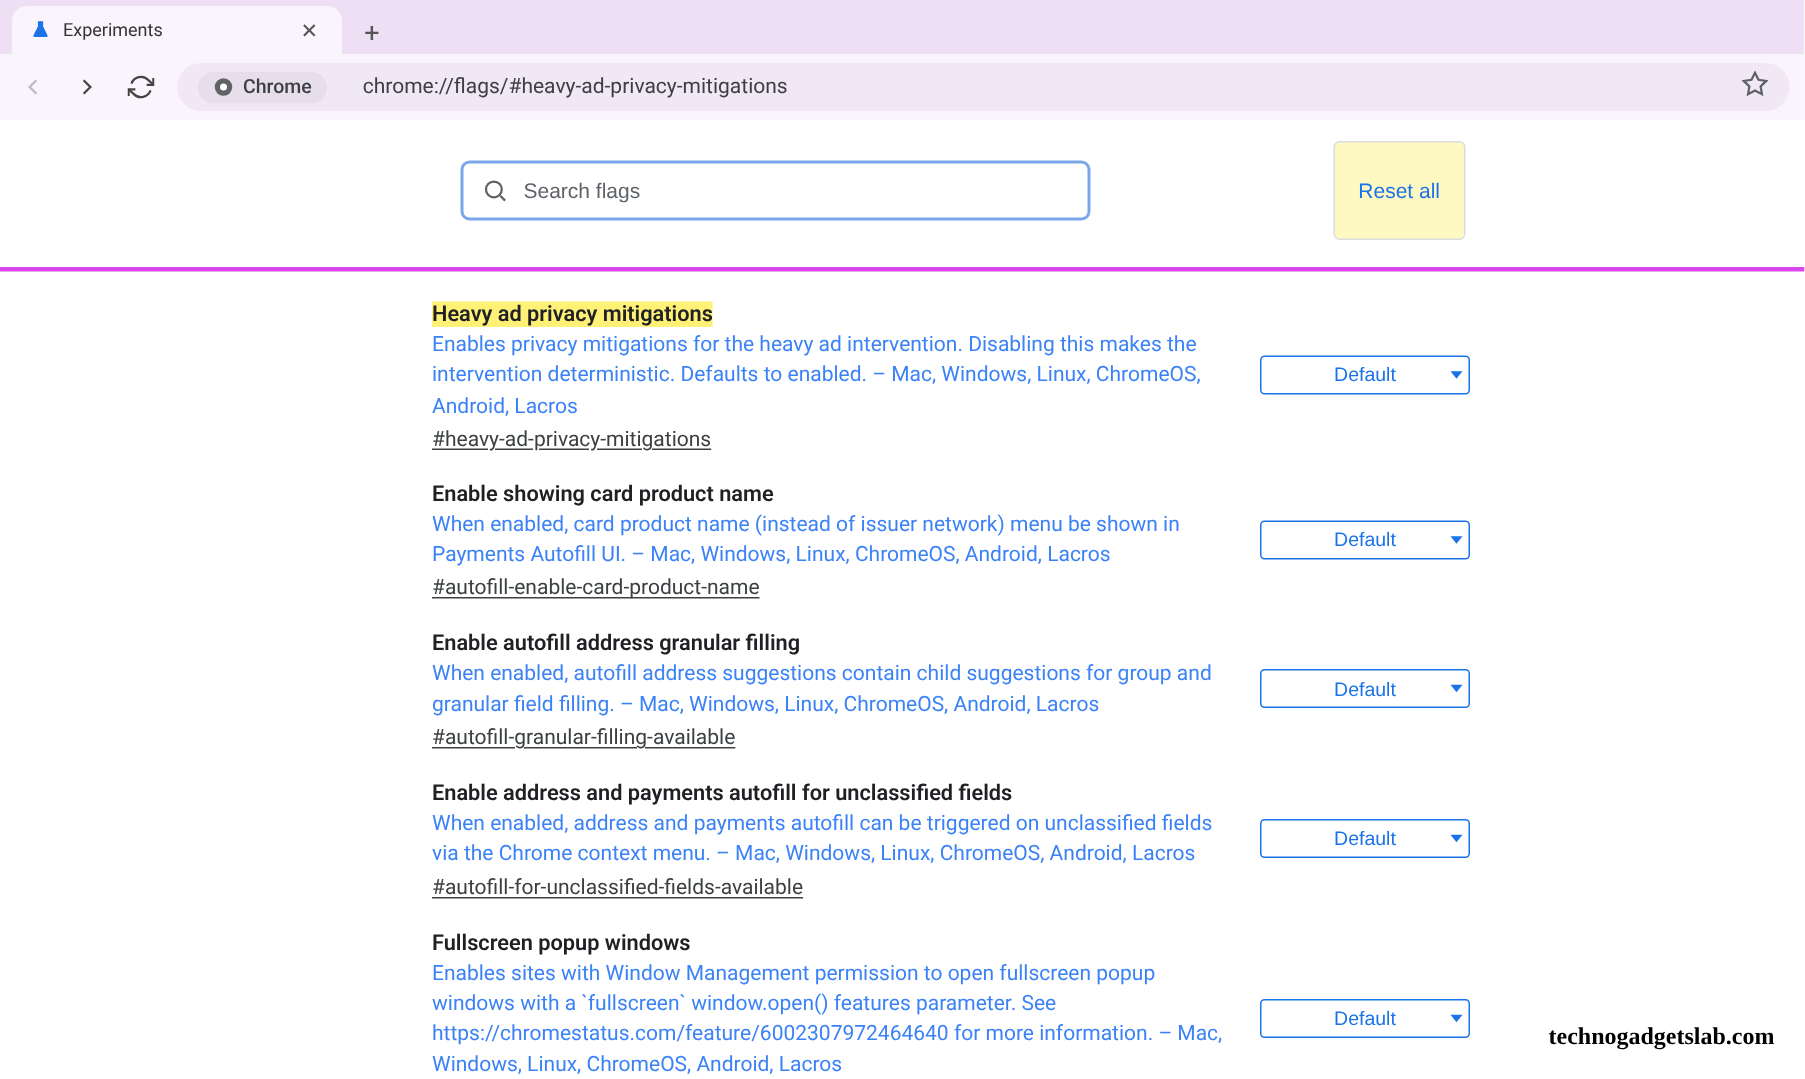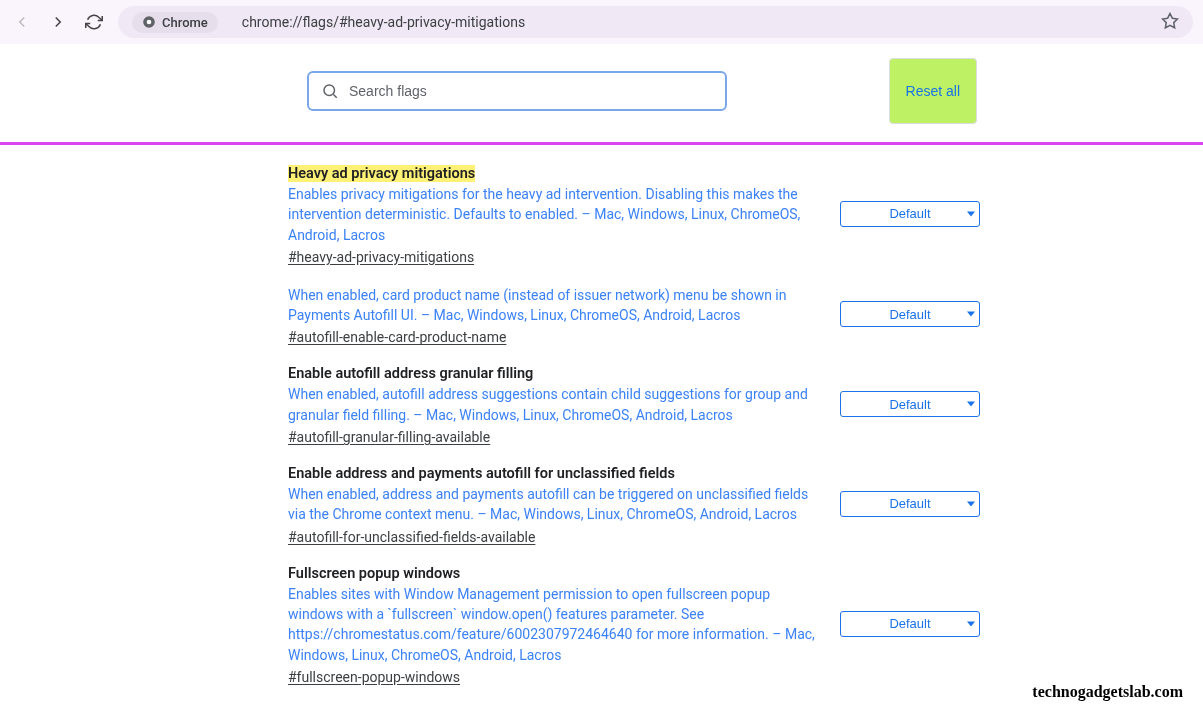--- a/index.html
+++ b/index.html
@@ -21,21 +21,21 @@
   .omnibox { flex: 1; display: flex; align-items: center; background: #f1e8f5; border-radius: 20px; height: 32px; padding: 0 14px; gap: 24px; font-size: 14px; color: #3c4043; }
   .omnibox-icon-wrap { display: flex; align-items: center; gap: 6px; background: rgba(0,0,0,0.04); padding: 3px 10px; border-radius: 14px; font-size: 13px; font-weight: 500; }
   .star-btn { color: #5f6368; }
   
   
   .page { background: #fff; }
   .search-row { display: flex; align-items: center; padding: 14px 0 18px; border-bottom: 3px solid #d946ef; }
   .search-wrap { margin-left: 307px; width: 420px; display: flex; align-items: center; border: 2px solid #7aa7e9; border-radius: 6px; height: 40px; padding: 0 12px; gap: 10px; }
   .search-wrap input { border: none; outline: none; font-size: 14px; flex: 1; color: #333; }
   .search-wrap input::placeholder { color: #5f6368; }
-  .reset-btn { margin-left: auto; margin-right: 226px; border: 1px solid #dadce0; background: #bef264; color: #1a73e8; font-size: 14px; padding: 24px 16px; border-radius: 4px; cursor: pointer; }
+  .reset-btn { margin-left: auto; margin-right: 226px; border: 1px solid #dadce0; background: #fef9c3; color: #1a73e8; font-size: 14px; padding: 24px 16px; border-radius: 4px; cursor: pointer; }
   
   .flags-container { padding: 0 0 20px; }
   .flag-row { display: flex; padding: 18px 0 0; }
   .flag-left { margin-left: 288px; width: 540px; }
   .flag-title { font-size: 14.5px; font-weight: 600; color: #202124; margin-bottom: 4px; display: inline; }
   .flag-title.highlight { background: #fff176; }
   .flag-desc { font-size: 14px; color: #3b82f6; line-height: 1.45; margin-top: 2px; margin-bottom: 4px; }
   .flag-anchor { font-size: 14px; color: #3c4043; text-decoration: underline; text-underline-offset: 2px; cursor: pointer; }
   .flag-right { margin-left: 12px; display: flex; align-items: center; }
   .flag-select { width: 140px; height: 26px; border: 1px solid #1a73e8; border-radius: 3px; background: #fff; color: #1a73e8; font-size: 13px; text-align: center; text-align-last: center; padding: 0 4px; appearance: none; position: relative; cursor: pointer; }
@@ -43,20 +43,32 @@
   .select-wrap::after { content: ''; position: absolute; right: 8px; top: 50%; transform: translateY(-50%); border-left: 4px solid transparent; border-right: 4px solid transparent; border-top: 5px solid #1a73e8; pointer-events: none; }
   
   .watermark { position: absolute; bottom: 18px; right: 20px; font-family: Georgia, 'Times New Roman', serif; font-size: 16px; font-weight: bold; color: #000; }
   
   .search-icon-svg { width: 18px; height: 18px; color: #5f6368; }
 </style>
 </head>
 <body>
 
 <div class="browser-top">
+  <div class="tab-strip">
+    <div class="tab">
+      <span class="tab-favicon">
+        <svg viewBox="0 0 24 24" width="14" height="14" fill="#1a73e8">
+            <path d="M9 2v6l-5 10c-.5 1 .2 2 1.3 2h13.4c1.1 0 1.8-1 1.3-2l-5-10V2H9z"></path>
+          </svg>
+      </span>
+      <span class="tab-title">Experiments</span>
+      <span class="tab-close">✕</span>
+    </div>
+    <div class="new-tab">+</div>
+  </div>
   <div class="toolbar">
     <div class="nav-btn disabled">
       <svg width="18" height="18" viewBox="0 0 24 24" fill="none" stroke="#bbb" stroke-width="2">
           <path d="M15 18l-6-6 6-6"></path>
         </svg>
     </div>
     <div class="nav-btn enabled">
       <svg width="18" height="18" viewBox="0 0 24 24" fill="none" stroke="#444" stroke-width="2">
           <path d="M9 18l6-6-6-6"></path>
         </svg>
@@ -100,21 +112,21 @@
 
   <div class="flags-container">
 
   <div class="flag-row">
         <div class="flag-left"><span class="flag-title highlight">Heavy ad privacy mitigations</span><div class="flag-desc">Enables privacy mitigations for the heavy ad intervention. Disabling this makes the intervention deterministic. Defaults to enabled. – Mac, Windows, Linux, ChromeOS, Android, Lacros</div><div class="flag-anchor">#heavy-ad-privacy-mitigations</div></div>
         <div class="flag-right">
           <div class="select-wrap"><select class="flag-select"><option>Default</option></select></div>
         </div>
       </div>
       <div class="flag-row">
-        <div class="flag-left"><div class="flag-desc">When enabled, card product name (instead of issuer network) menu be shown in Payments Autofill UI. – Mac, Windows, Linux, ChromeOS, Android, Lacros</div><div class="flag-anchor">#autofill-enable-card-product-name</div></div>
+        <div class="flag-left"><span class="flag-title">Enable showing card product name</span><div class="flag-desc">When enabled, card product name (instead of issuer network) menu be shown in Payments Autofill UI. – Mac, Windows, Linux, ChromeOS, Android, Lacros</div><div class="flag-anchor">#autofill-enable-card-product-name</div></div>
         <div class="flag-right">
           <div class="select-wrap"><select class="flag-select"><option>Default</option></select></div>
         </div>
       </div>
       <div class="flag-row">
         <div class="flag-left"><span class="flag-title">Enable autofill address granular filling</span><div class="flag-desc">When enabled, autofill address suggestions contain child suggestions for group and granular field filling. – Mac, Windows, Linux, ChromeOS, Android, Lacros</div><div class="flag-anchor">#autofill-granular-filling-available</div></div>
         <div class="flag-right">
           <div class="select-wrap"><select class="flag-select"><option>Default</option></select></div>
         </div>
       </div>

